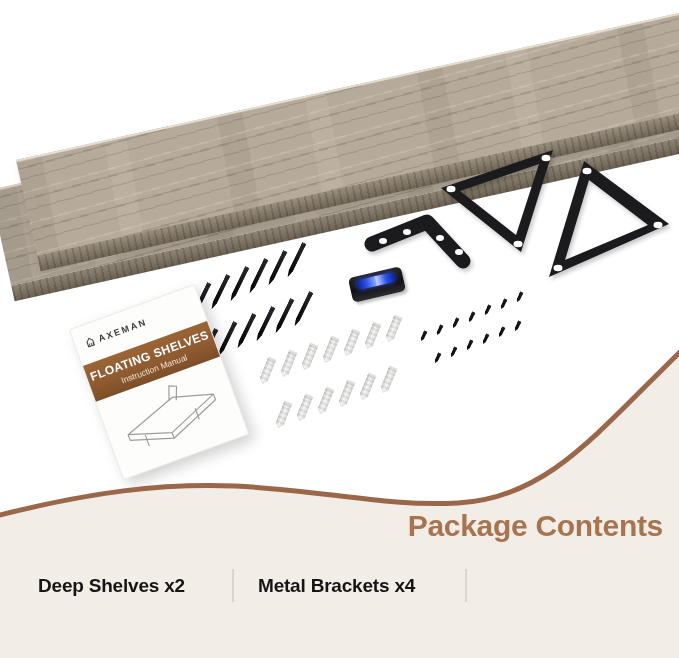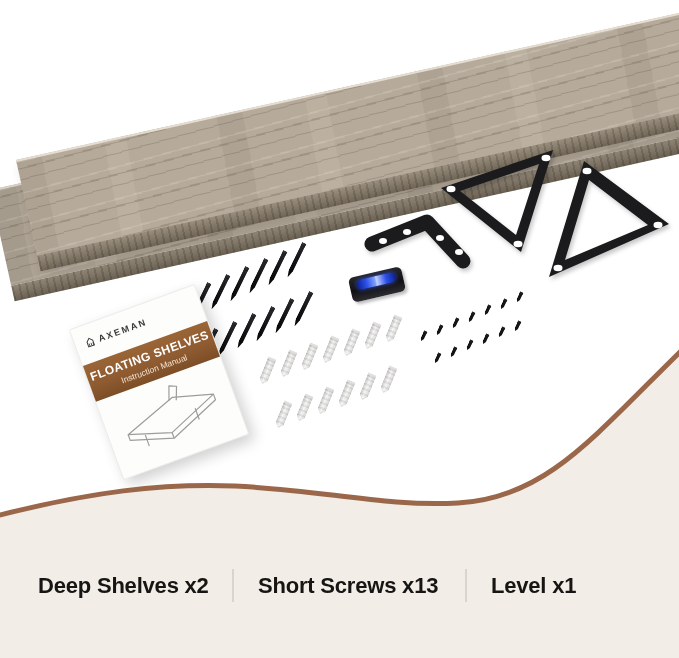--- a/index.html
+++ b/index.html
@@ -106,21 +106,21 @@
   .panel-heading{
     position:absolute;right:16px;top:509px;font-size:30px;font-weight:bold;
     color:var(--accent);letter-spacing:-.3px;white-space:nowrap;
   }
   .contents{position:absolute;left:38px;top:569px;display:flex;}
   .contents .col{width:194px;}
   .contents .col + .col{border-left:2px solid #d8d4ce;padding-left:24px;}
   .contents .col:nth-child(2){width:207px;}
   .contents .col:nth-child(3){width:175px;}
   .contents .item{
-    font-size:22px;line-height:33px;color:#161513;font-weight:bold;
+    font-size:19px;line-height:33px;color:#161513;font-weight:bold;
     letter-spacing:-.2px;white-space:nowrap;
   }
 </style>
 </head>
 <body>
 
 <div class="stage">
 
   <div class="plank plank-back">
     <div class="surface"></div>
@@ -220,26 +220,26 @@
         <path d="M24,40 L24,52 M80,32 L80,44"></path>
       </g>
     </svg>
   </div>
 
   <svg class="wave" width="679" height="658" viewBox="0 0 679 658">
     <path class="wave-fill" d="M0,514 C90,492 162,483 235,486 C322,490 386,507 458,503 C546,498 592,438 679,352 L679,658 L0,658 Z"></path>
     <path class="wave-line" d="M-4,516 C90,492 162,483 235,486 C322,490 386,507 458,503 C546,498 592,438 682,350"></path>
   </svg>
 
+  <div class="panel-heading">Package Contents</div>
 
   <div class="contents">
     <div class="col">
       <div class="item">Deep Shelves x2</div>
     </div>
     <div class="col">
-      <div class="item">Short Screws x13</div>
+      <div class="item">Metal Brackets x4</div>
     </div>
     <div class="col">
-      <div class="item">Level x1</div>
     </div>
   </div>
 
 </div>
 
 </body></html>

